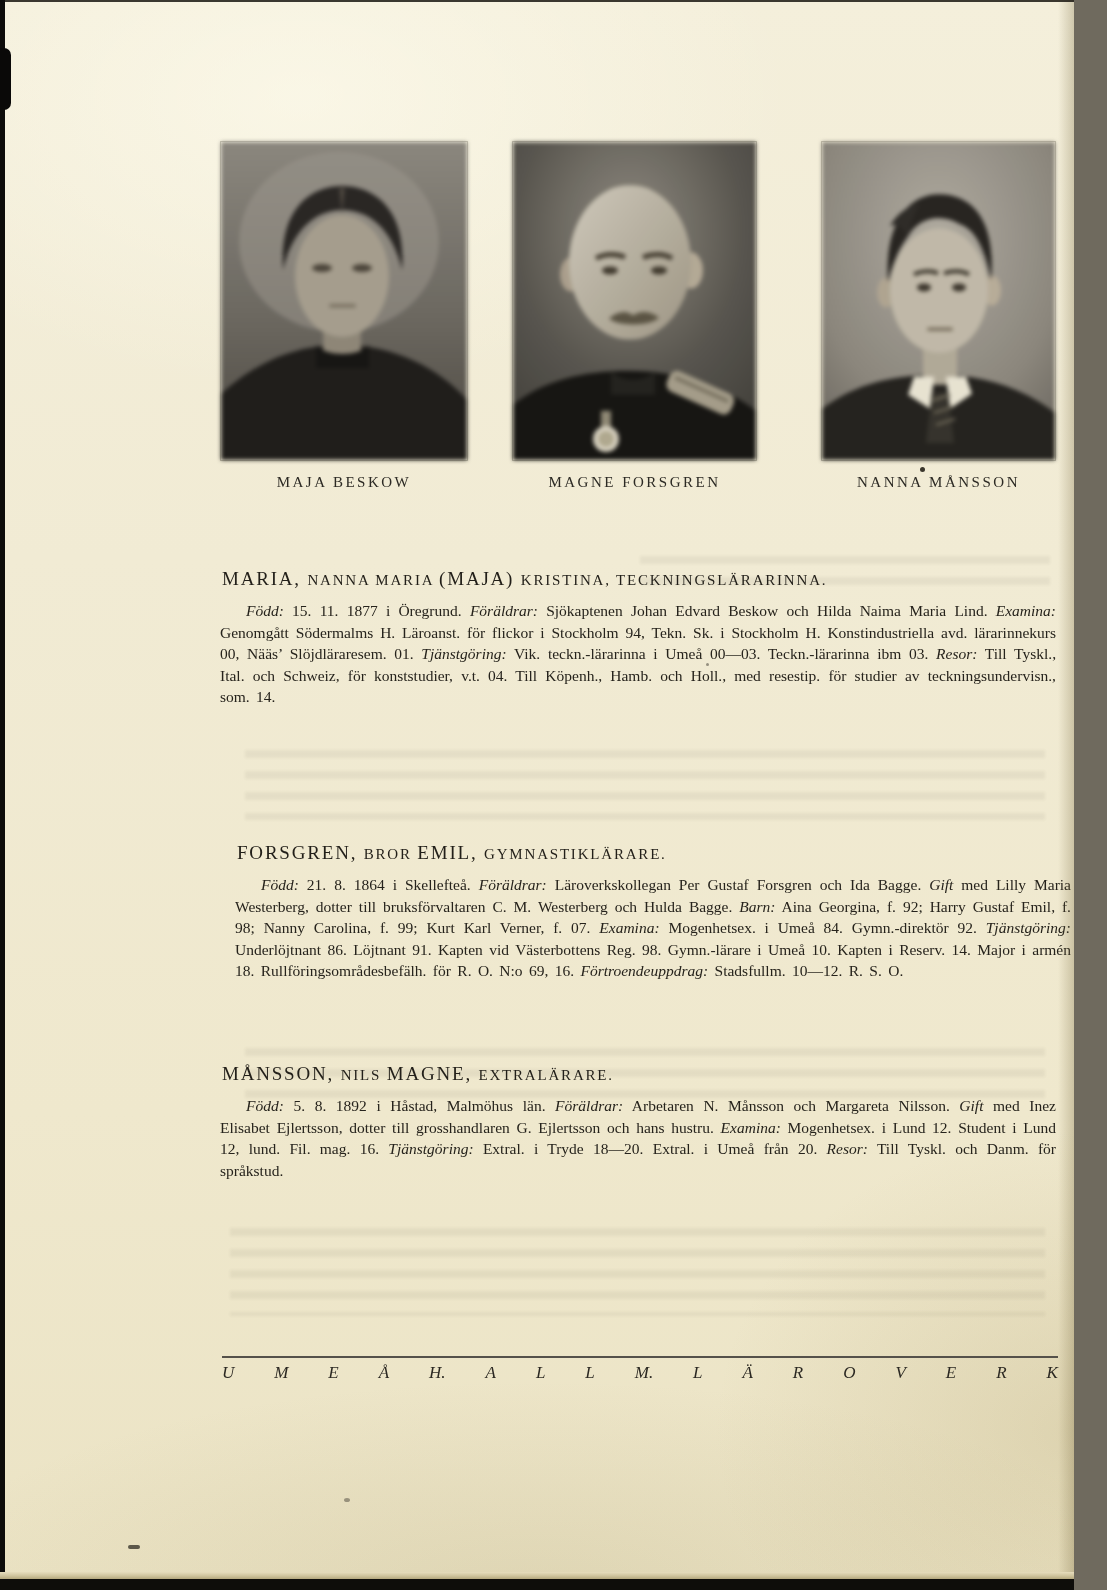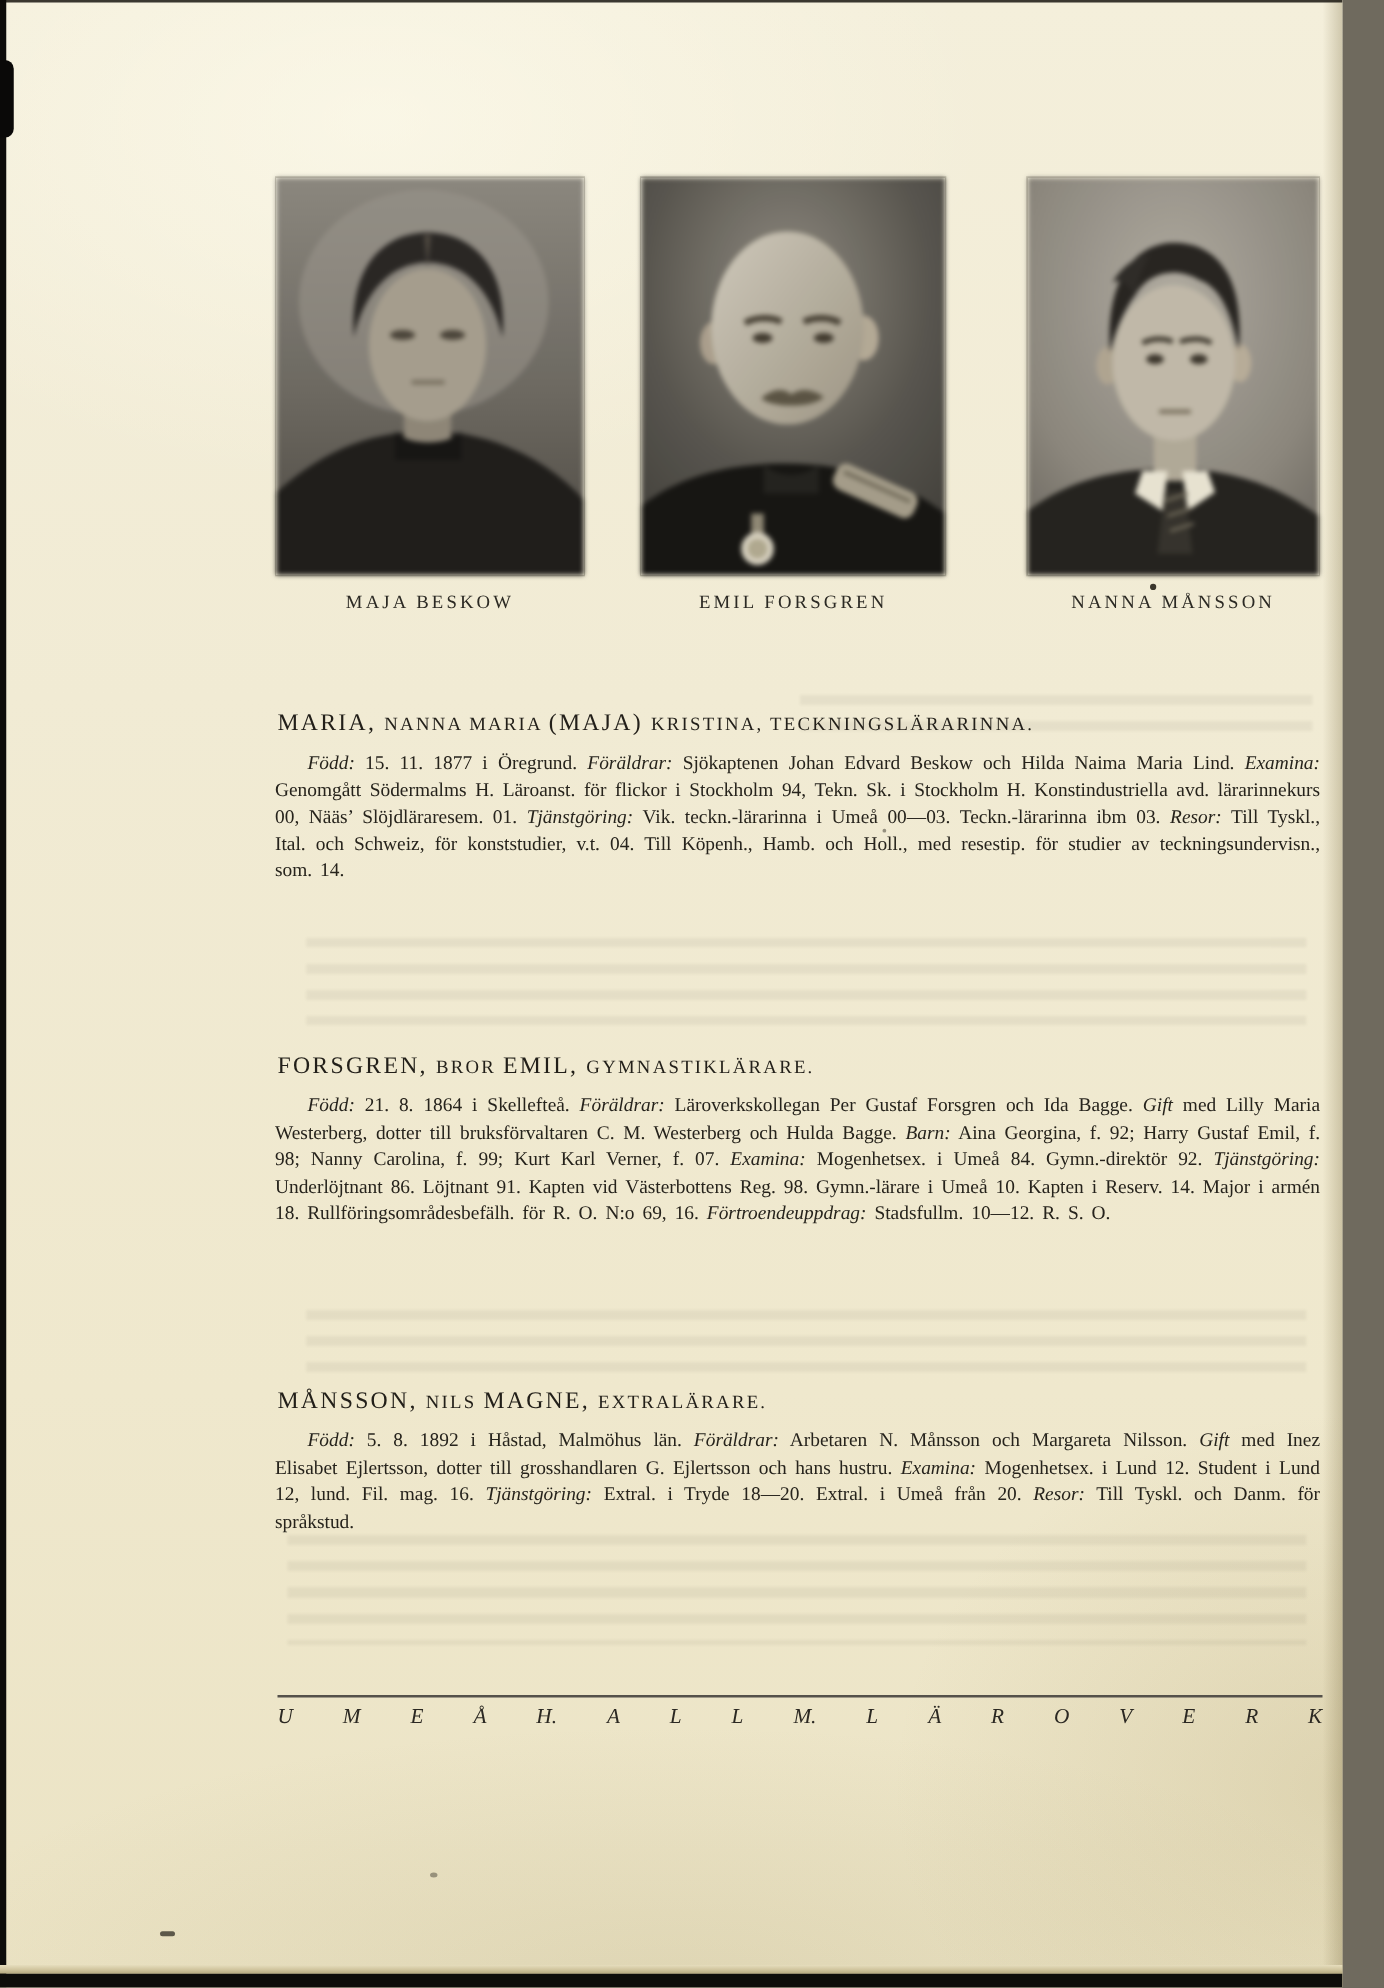--- a/index.html
+++ b/index.html
@@ -36,22 +36,22 @@
 
   .caption{position:absolute;top:474px;text-align:center;font-size:15px;
     letter-spacing:2.5px;color:#2c2a24;white-space:nowrap;}
   .cap-1{left:221px;width:246px;}
   .cap-2{left:513px;width:243px;}
   .cap-3{left:822px;width:233px;}
 
   
   .entry{position:absolute;left:220px;width:836px;}
   .entry-1{top:568px;}
-  .entry-2{top:842px;}
-  .entry-3{top:1110px;}
+  .entry-2{top:842px;margin-left:15px;}
+  .entry-3{top:1063px;}
   .heading{margin:0 0 10px 2px;font-weight:normal;font-size:19px;
     letter-spacing:1.8px;color:#221f19;white-space:nowrap;}
   .heading .sm{font-size:15px;}
   .heading .lg{font-size:19px;}
   .entry-body{margin:0;text-align:justify;text-indent:26px;font-size:15.5px;
     line-height:21.5px;word-spacing:2.5px;color:#26231c;}
   .entry-body i{font-style:italic;}
 
   
   .footer-rule{position:absolute;left:222px;top:1356px;width:836px;height:2px;background:#55514a;}
@@ -148,21 +148,21 @@
       <path d="M86,94 C80,84 74,80 68,84 C74,72 88,62 98,62 C92,72 88,82 86,94 Z" fill="#2c2925"></path>
       <path d="M92,132 C100,128 110,128 116,131" stroke="#3e382d" stroke-width="4" fill="none"></path>
       <path d="M122,131 C130,128 140,128 147,132" stroke="#3e382d" stroke-width="4" fill="none"></path>
       <ellipse cx="102" cy="145" rx="7" ry="4" fill="#3a342a"></ellipse>
       <ellipse cx="137" cy="145" rx="7" ry="4" fill="#3a342a"></ellipse>
       <rect x="105" y="185" width="26" height="3.5" rx="2" fill="#796f5d"></rect>
     </svg>
   </div>
 
   <div class="caption cap-1">MAJA BESKOW</div>
-  <div class="caption cap-2">EMIL FORSGREN</div>
+  <div class="caption cap-2">MAGNE FORSGREN</div>
   <div class="caption cap-3">NANNA MÅNSSON</div>
 
   <section class="entry entry-1">
     <h2 class="heading"><span class="lg">MARIA, </span><span class="sm">NANNA MARIA </span><span class="lg">(MAJA) </span><span class="sm">KRISTINA, TECKNINGSLÄRARINNA.</span></h2>
     <p class="entry-body"><i>Född:</i><span> 15. 11. 1877 i Öregrund. </span><i>Föräldrar:</i><span> Sjökaptenen Johan Edvard Beskow och Hilda Naima Maria Lind. </span><i>Examina:</i><span> Genomgått Södermalms H. Läroanst. för flickor i Stockholm 94, Tekn. Sk. i Stockholm H. Konstindustriella avd. lärarinnekurs 00, Nääs’ Slöjdläraresem. 01. </span><i>Tjänstgöring:</i><span> Vik. teckn.-lärarinna i Umeå 00—03. Teckn.-lärarinna ibm 03. </span><i>Resor:</i><span> Till Tyskl., Ital. och Schweiz, för konststudier, v.t. 04. Till Köpenh., Hamb. och Holl., med resestip. för studier av teckningsundervisn., som. 14.</span></p>
   </section>
 
   <section class="entry entry-2">
     <h2 class="heading"><span class="lg">FORSGREN, </span><span class="sm">BROR </span><span class="lg">EMIL, </span><span class="sm">GYMNASTIKLÄRARE.</span></h2>
     <p class="entry-body"><i>Född:</i><span> 21. 8. 1864 i Skellefteå. </span><i>Föräldrar:</i><span> Läroverkskollegan Per Gustaf Forsgren och Ida Bagge. </span><i>Gift</i><span> med Lilly Maria Westerberg, dotter till bruksförvaltaren C. M. Westerberg och Hulda Bagge. </span><i>Barn:</i><span> Aina Georgina, f. 92; Harry Gustaf Emil, f. 98; Nanny Carolina, f. 99; Kurt Karl Verner, f. 07. </span><i>Examina:</i><span> Mogenhetsex. i Umeå 84. Gymn.-direktör 92. </span><i>Tjänstgöring:</i><span> Underlöjtnant 86. Löjtnant 91. Kapten vid Västerbottens Reg. 98. Gymn.-lärare i Umeå 10. Kapten i Reserv. 14. Major i armén 18. Rullföringsområdesbefälh. för R. O. N:o 69, 16. </span><i>Förtroendeuppdrag:</i><span> Stadsfullm. 10—12. R. S. O.</span></p>

